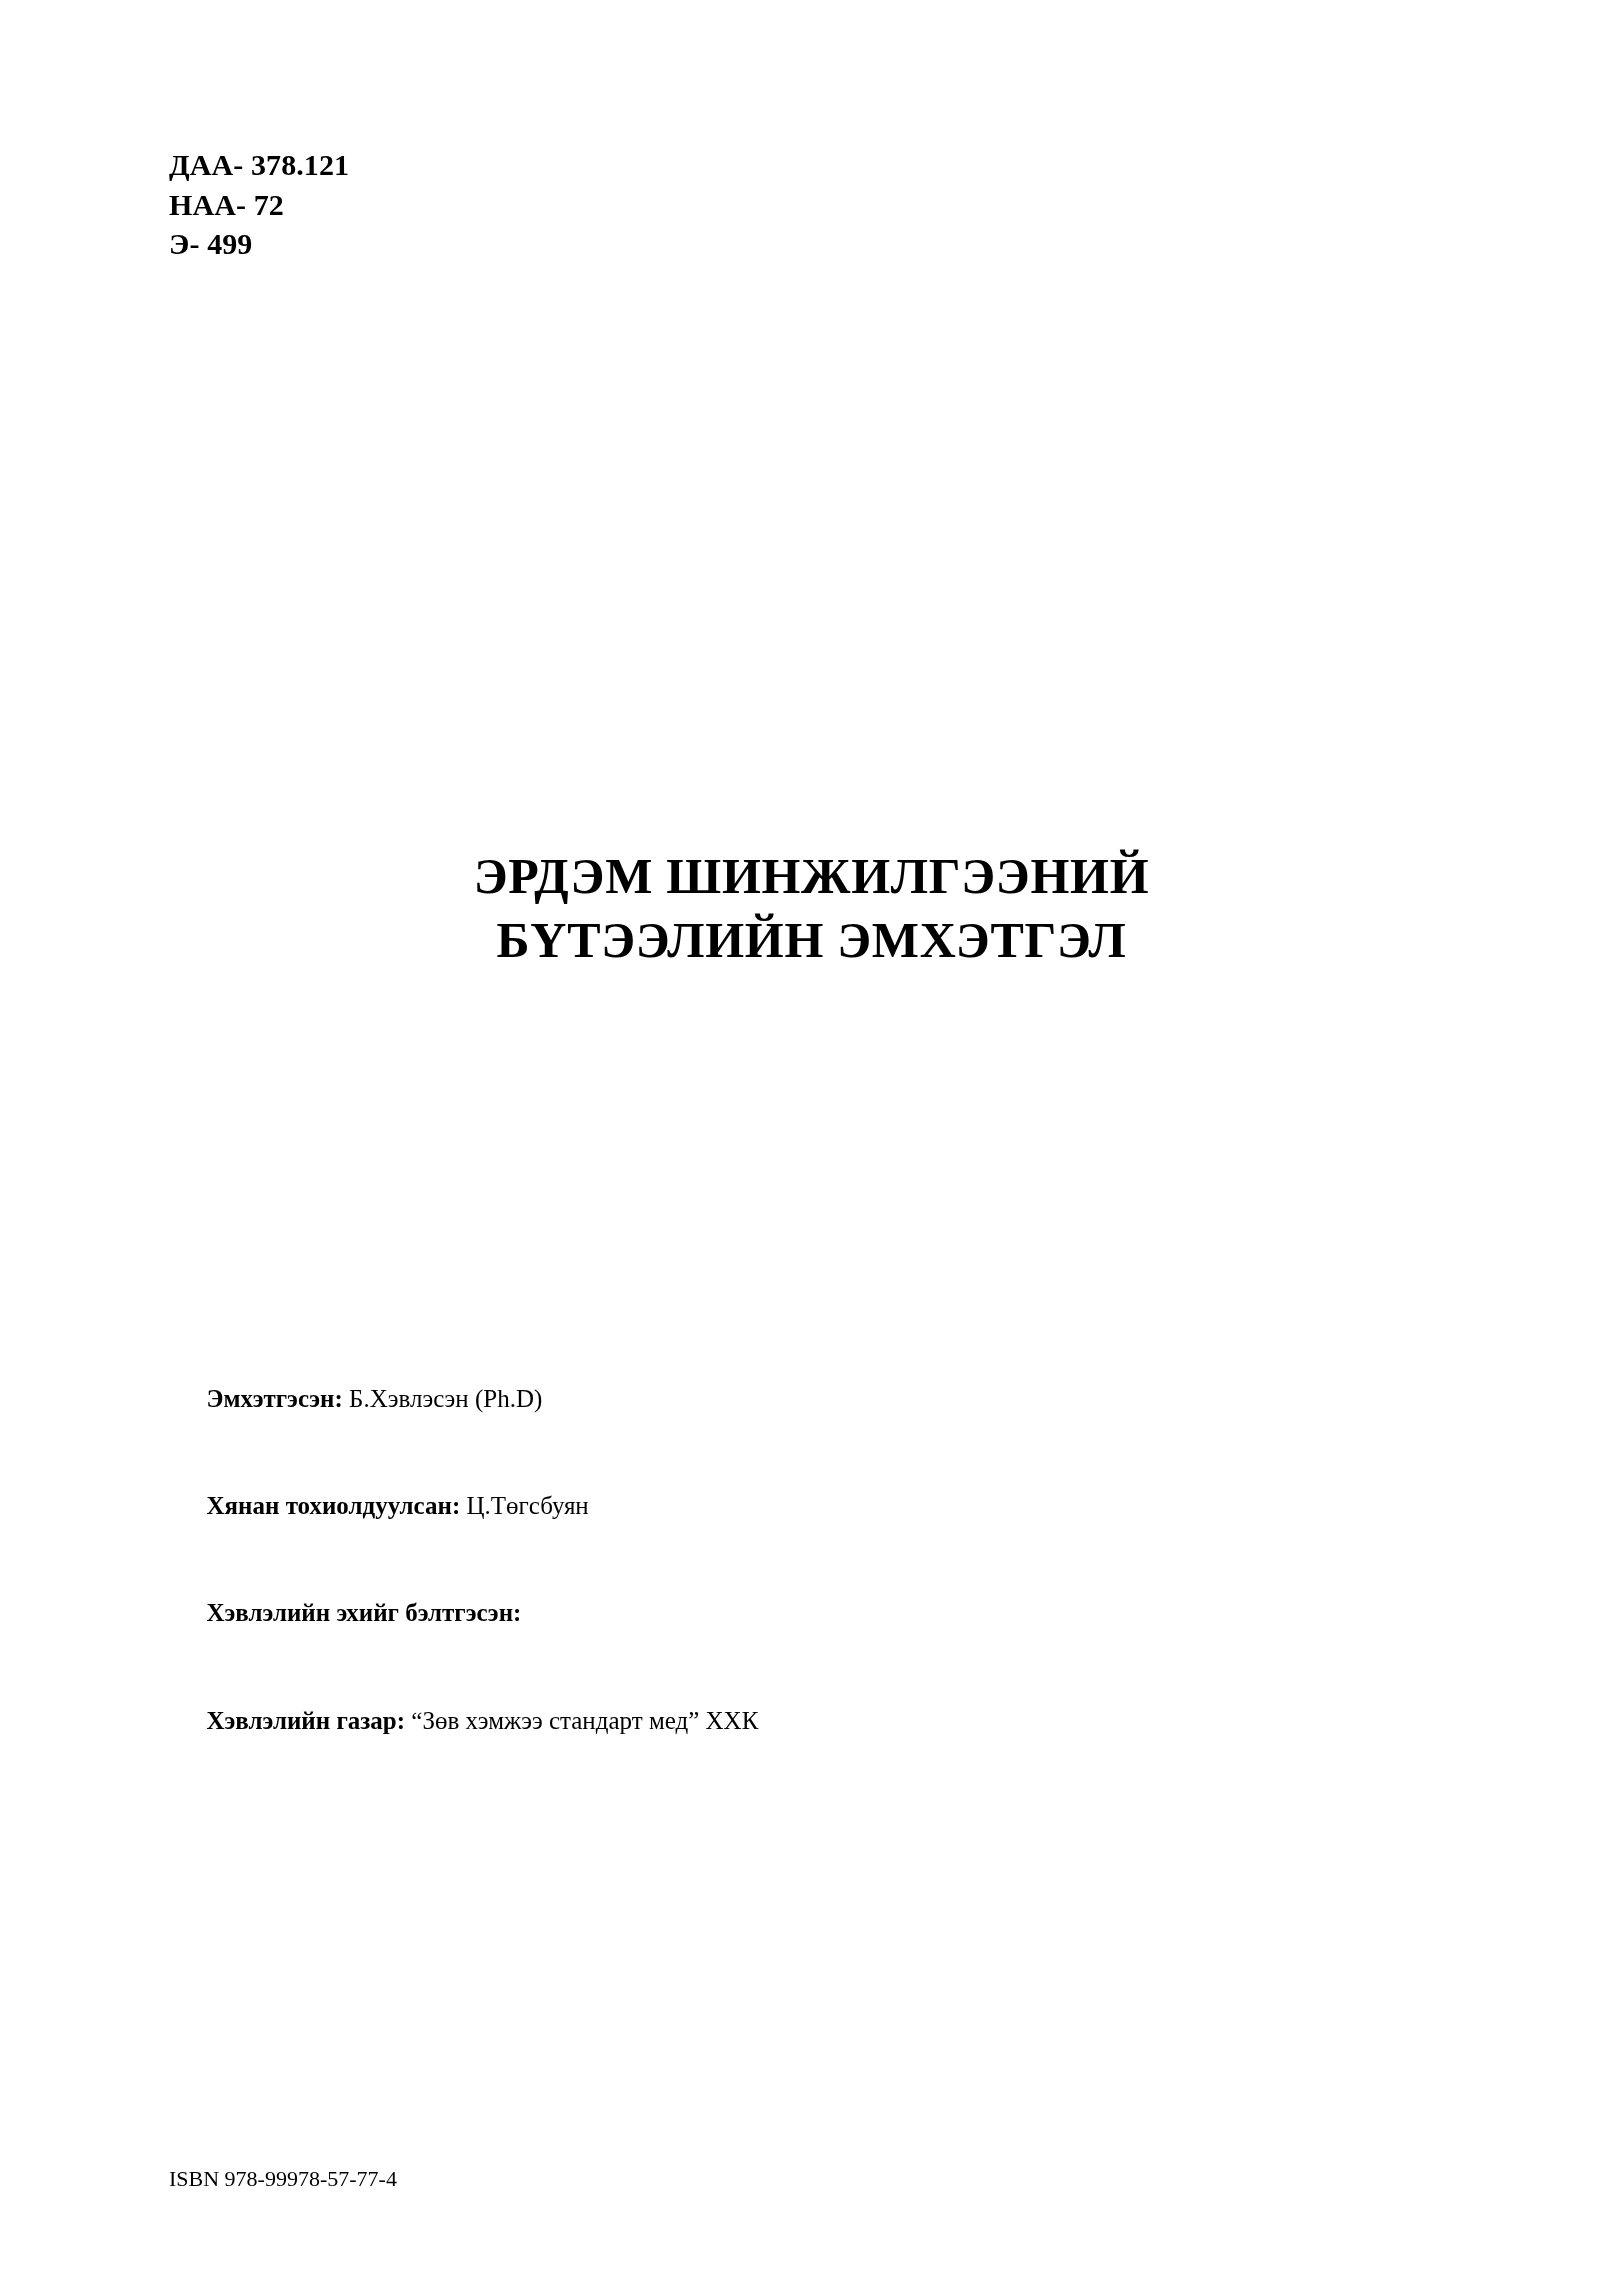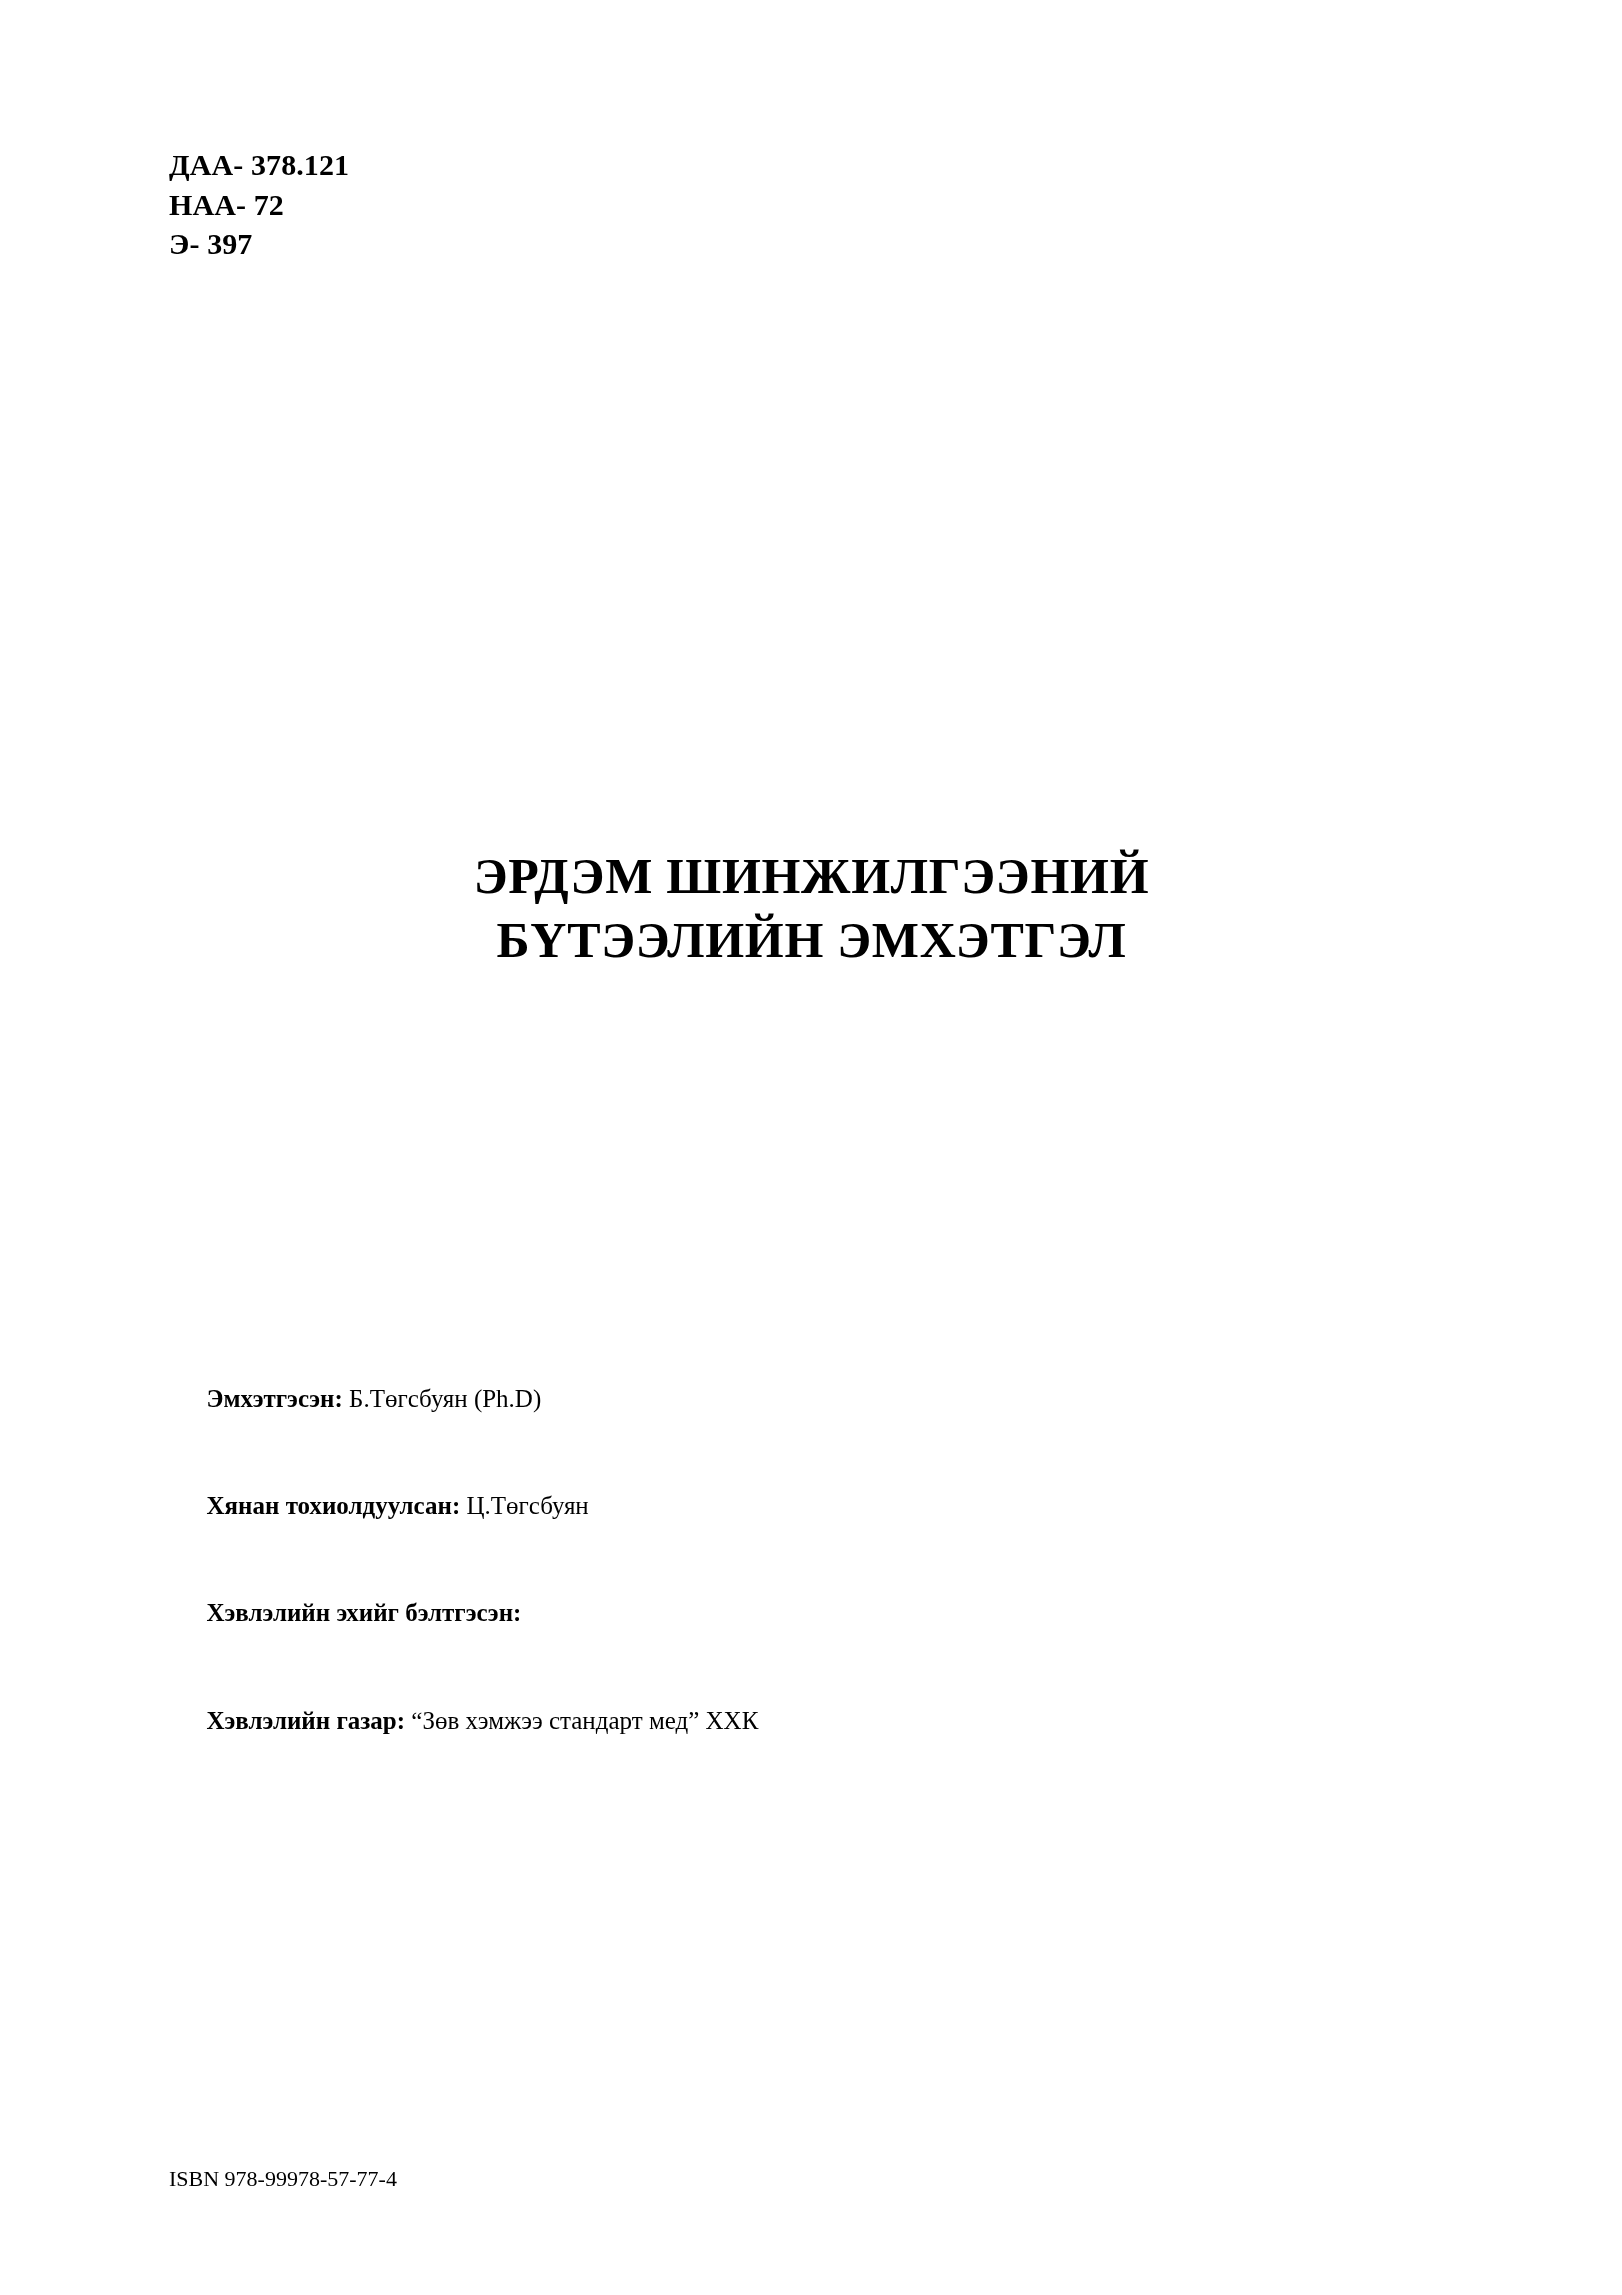--- a/index.html
+++ b/index.html
@@ -78,31 +78,31 @@
   }
 </style>
 </head>
 <body>
 
 <div class="page">
 
   <div class="codes">
     <div>ДАА- 378.121</div>
     <div>НАА- 72</div>
-    <div>Э- 397</div>
+    <div>Э- 499</div>
   </div>
 
   <div class="title-block">
     <span class="line">ЭРДЭМ ШИНЖИЛГЭЭНИЙ</span>
     <span class="line">БҮТЭЭЛИЙН ЭМХЭТГЭЛ</span>
   </div>
 
   <div class="meta">
     <div class="row">
-      <span class="label">Эмхэтгэсэн:</span><span class="value"> Б.Төгсбуян (Ph.D)</span>
+      <span class="label">Эмхэтгэсэн:</span><span class="value"> Б.Хэвлэсэн (Ph.D)</span>
     </div>
     <div class="row">
       <span class="label">Хянан тохиолдуулсан:</span><span class="value"> Ц.Төгсбуян</span>
     </div>
     <div class="row">
       <span class="label">Хэвлэлийн эхийг бэлтгэсэн:</span><span class="value"></span>
     </div>
     <div class="row">
       <span class="label">Хэвлэлийн газар:</span><span class="value"> “Зөв хэмжээ стандарт мед” ХХК</span>
     </div>

